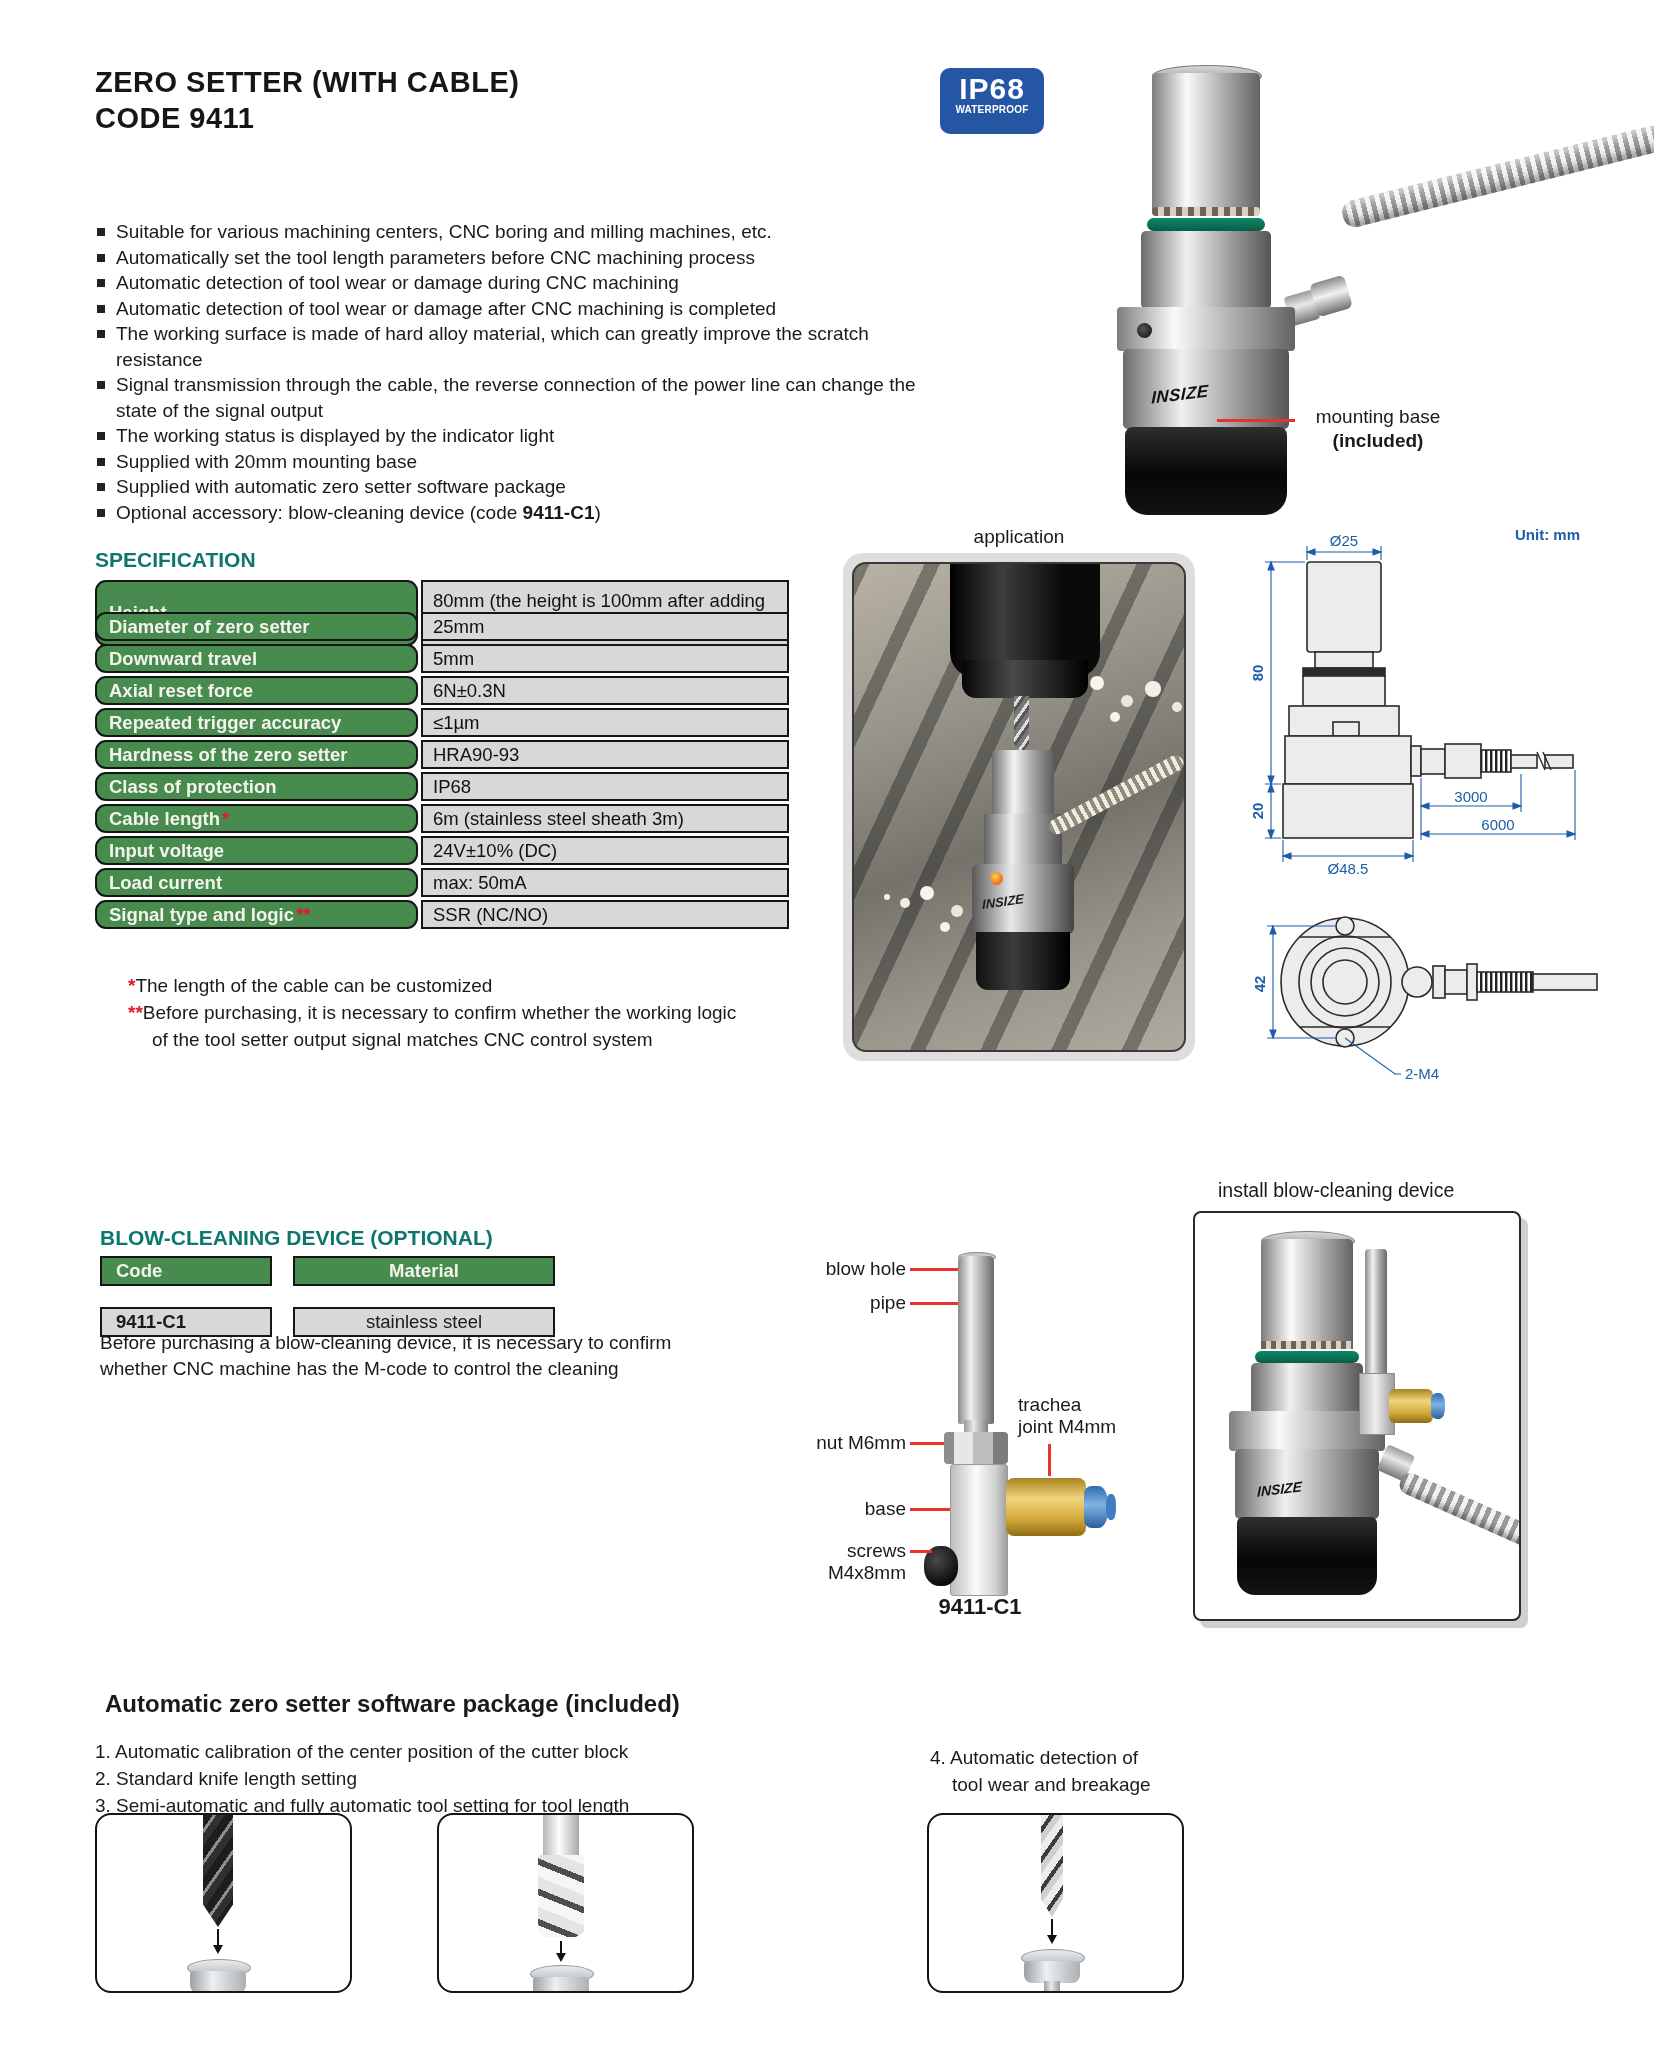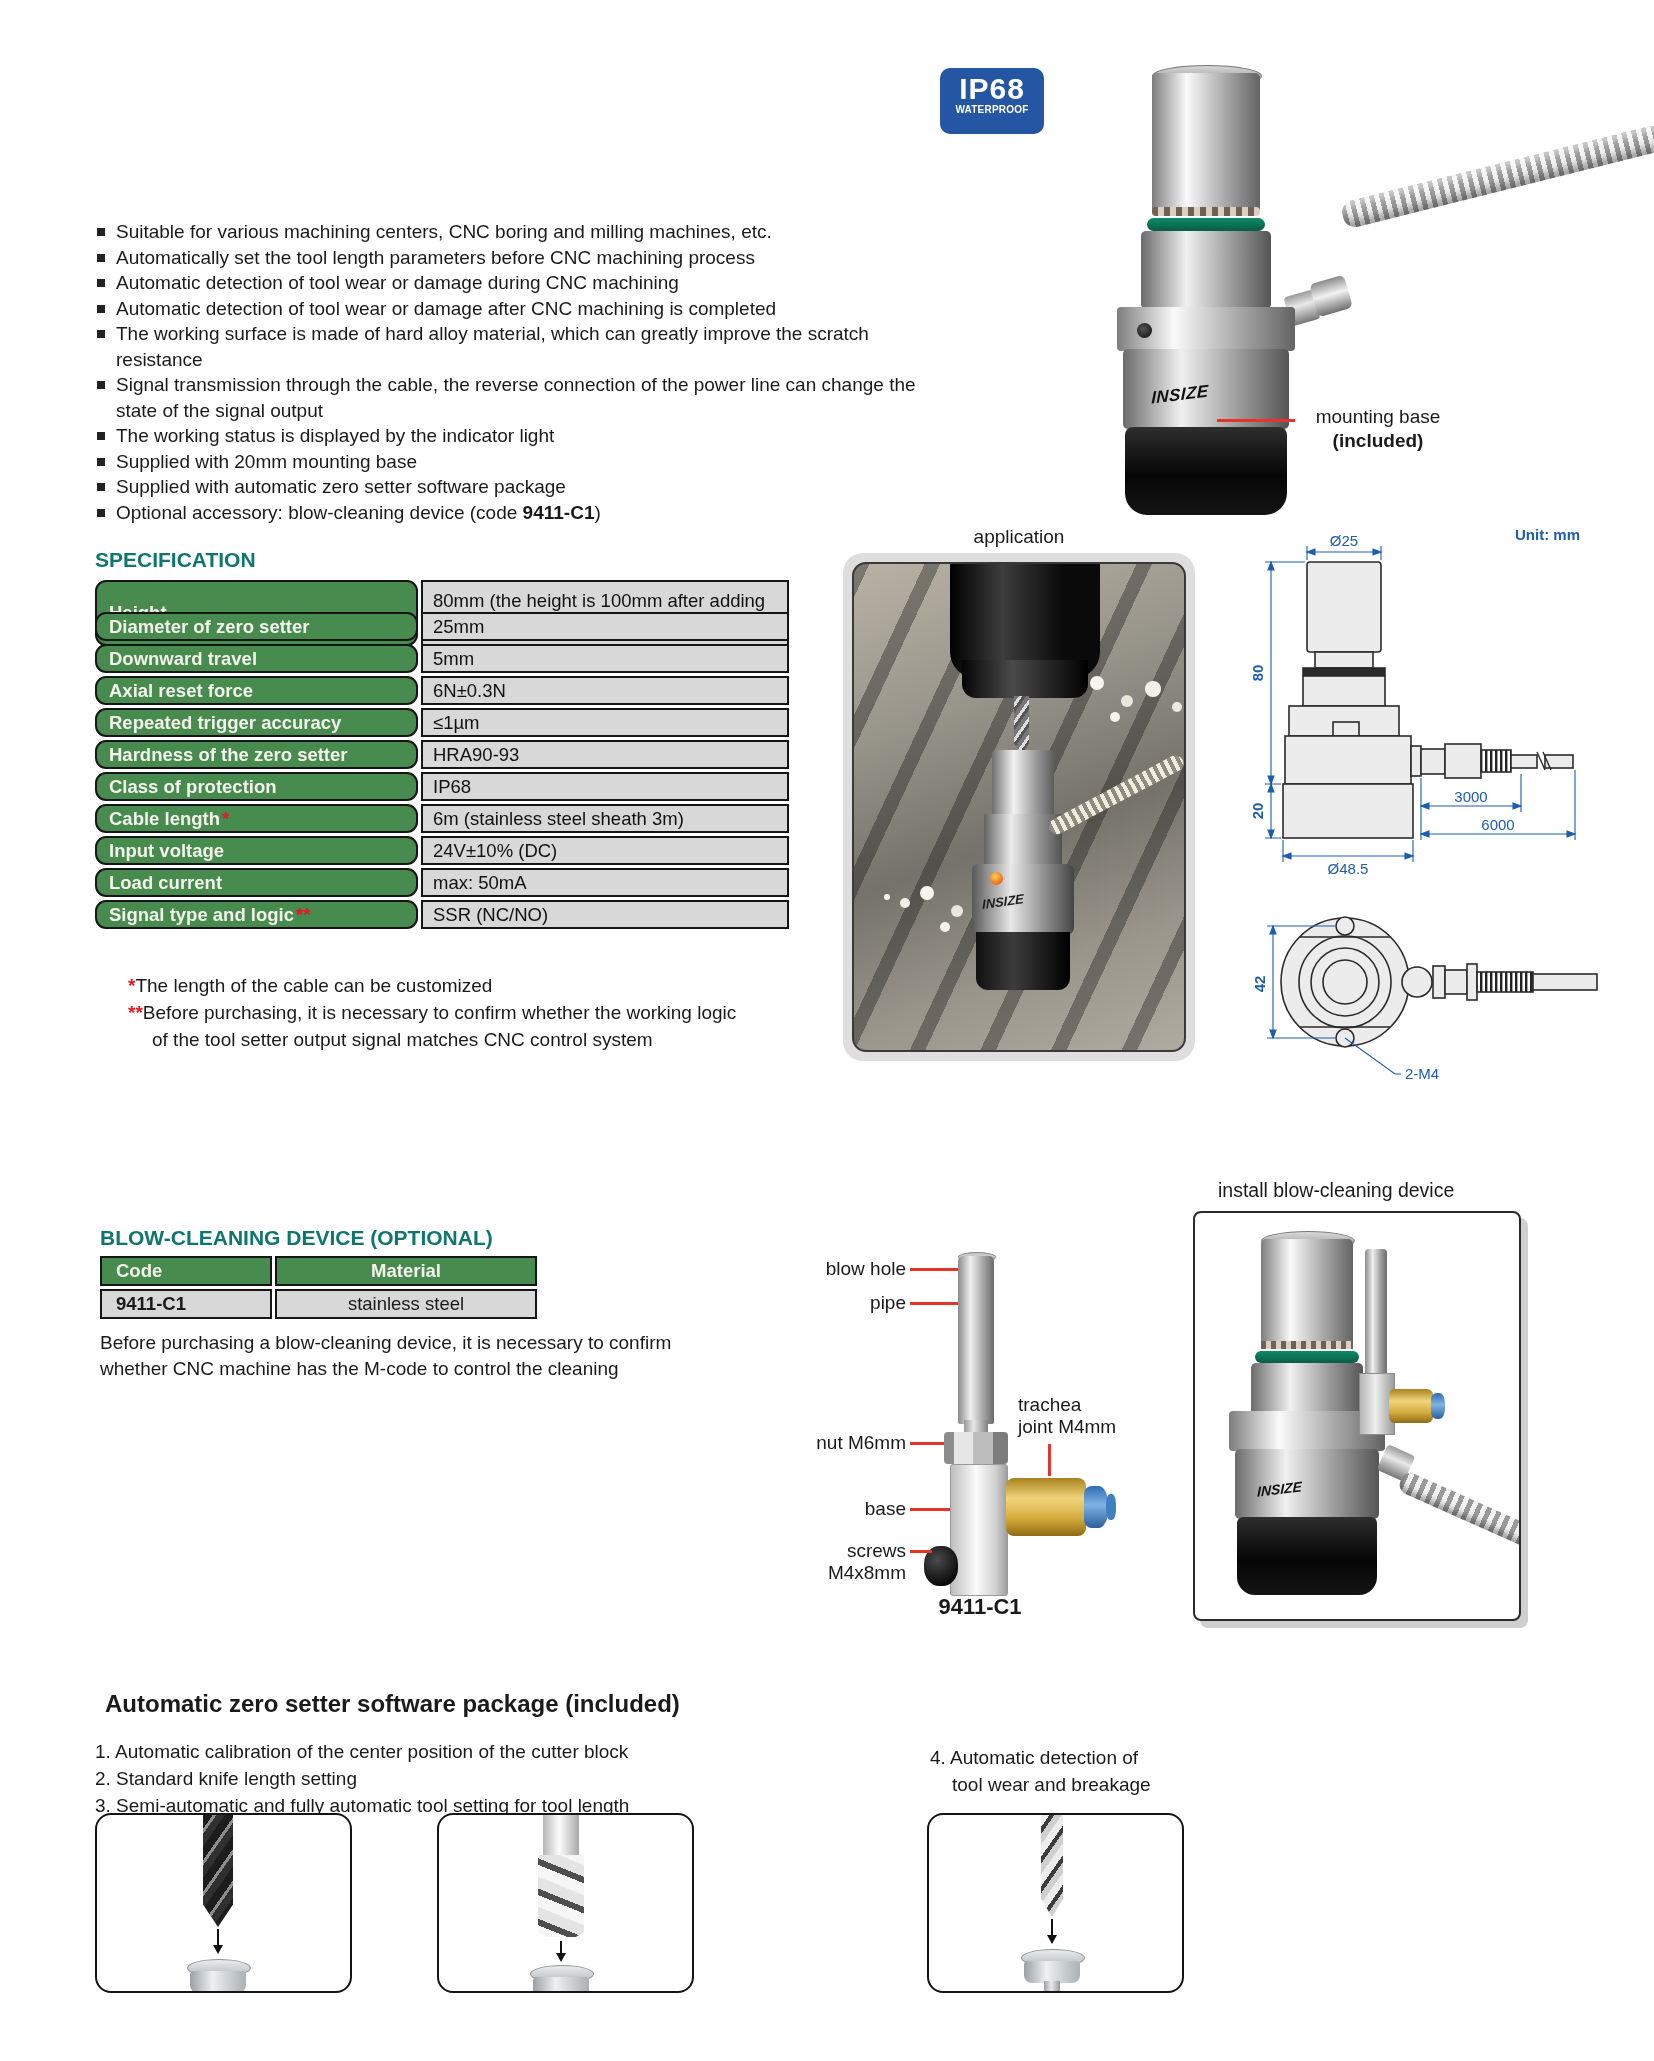--- a/index.html
+++ b/index.html
@@ -67,21 +67,21 @@
   .hero-g2{left:258px;top:224px;width:36px;height:34px;background:linear-gradient(180deg,#8a8a8a,#f2f2f2 45%,#6f6f6f);border-radius:6px;transform:rotate(-16deg);}
   .hero-cable{left:288px;top:148px;width:330px;height:27px;border-radius:12px;transform:rotate(-14deg);transform-origin:left center;
       background:repeating-linear-gradient(90deg,#9a9a9a 0 5px,#f2f2f2 5px 10px);box-shadow:inset 0 -7px 8px rgba(0,0,0,.35),inset 0 6px 6px rgba(255,255,255,.5);}
   .lead-red{background:#e8332a;height:3px;}
   .hero-lead{left:162px;top:364px;width:78px;}
   .hero-lab{left:238px;top:350px;width:170px;font-size:19px;line-height:24px;text-align:center;}
   
   .draw{left:1245px;top:522px;}
   
   .blow-head{left:100px;top:1226px;}
-  .btable{left:100px;top:1256px;display:grid;grid-template-columns:172px 262px;grid-auto-rows:30px;gap:3px;}
+  .btable{left:100px;top:1256px;display:grid;grid-template-columns:172px 262px;grid-auto-rows:30px;gap:21px;}
   .btable .cell{border:2px solid #151515;display:flex;align-items:center;font-size:18.5px;}
   .btable .hd{background:#478b4e;color:#f4f4ec;font-weight:bold;}
   .btable .c1{padding-left:14px;}
   .btable .ctr{justify-content:center;}
   .btable .dv{background:#d8d8d8;}
   .bnote{left:100px;top:1330px;font-size:19px;line-height:26px;}
   
   .bd-pipe{left:958px;top:1256px;width:36px;height:168px;background:linear-gradient(90deg,#8a8a8a,#f0f0f0 35%,#a5a5a5 70%,#6b6b6b);border-radius:5px 5px 2px 2px;}
   .bd-pipeTop{left:958px;top:1252px;width:36px;height:8px;border-radius:50%;background:#c9c9c9;border:1px solid #888;}
   .bd-neck{left:964px;top:1420px;width:24px;height:14px;background:linear-gradient(90deg,#999,#e8e8e8 40%,#808080);}
@@ -128,20 +128,24 @@
   .arrow::after{content:"";position:absolute;left:-4px;bottom:-8px;border:5px solid transparent;border-top:9px solid #111;}
   .puckTop{position:absolute;width:62px;height:16px;border-radius:50%;background:linear-gradient(180deg,#e9ebed,#b9bdc0);border:1px solid #8f9396;}
   .puckBody{position:absolute;width:56px;height:22px;border-radius:4px 4px 8px 8px;background:linear-gradient(90deg,#9aa0a4,#eef0f2 40%,#aab0b4);}
   .puckStem{position:absolute;width:16px;height:34px;background:linear-gradient(90deg,#9aa0a4,#e8eaec 45%,#97999c);}
 </style>
 </head>
 <body>
 
 <div class="page">
 
+  <div class="abs title">
+    <div>ZERO SETTER (WITH CABLE)</div>
+    <div>CODE 9411</div>
+  </div>
 
   <div class="abs badge">
     <div class="b1">IP68</div>
     <div class="b2">WATERPROOF</div>
   </div>
 
   <div class="abs hero">
     <div class="abs hero-cable"></div>
     <div class="abs cyl hero-g1"></div>
     <div class="abs cyl hero-g2"></div>

